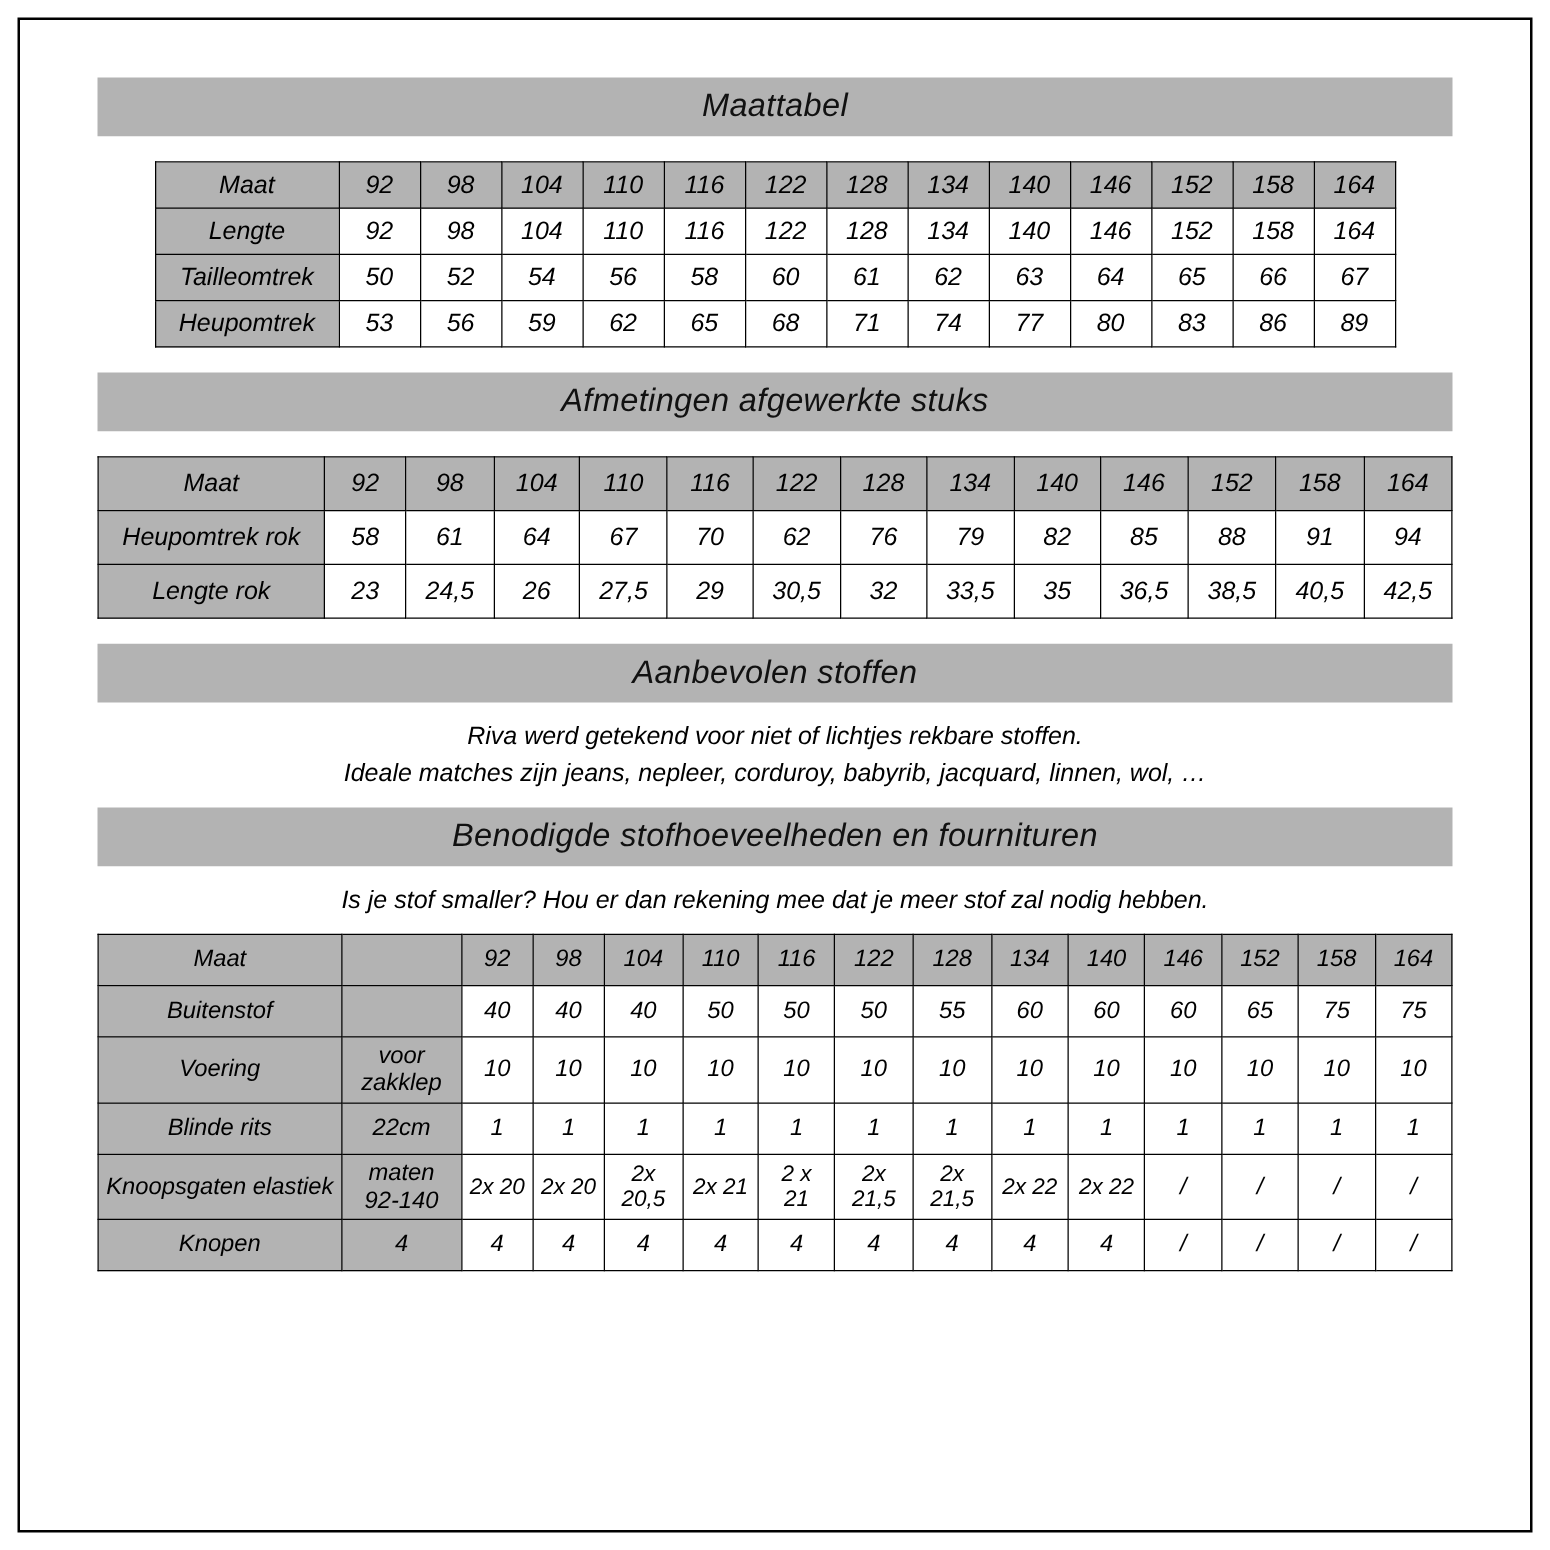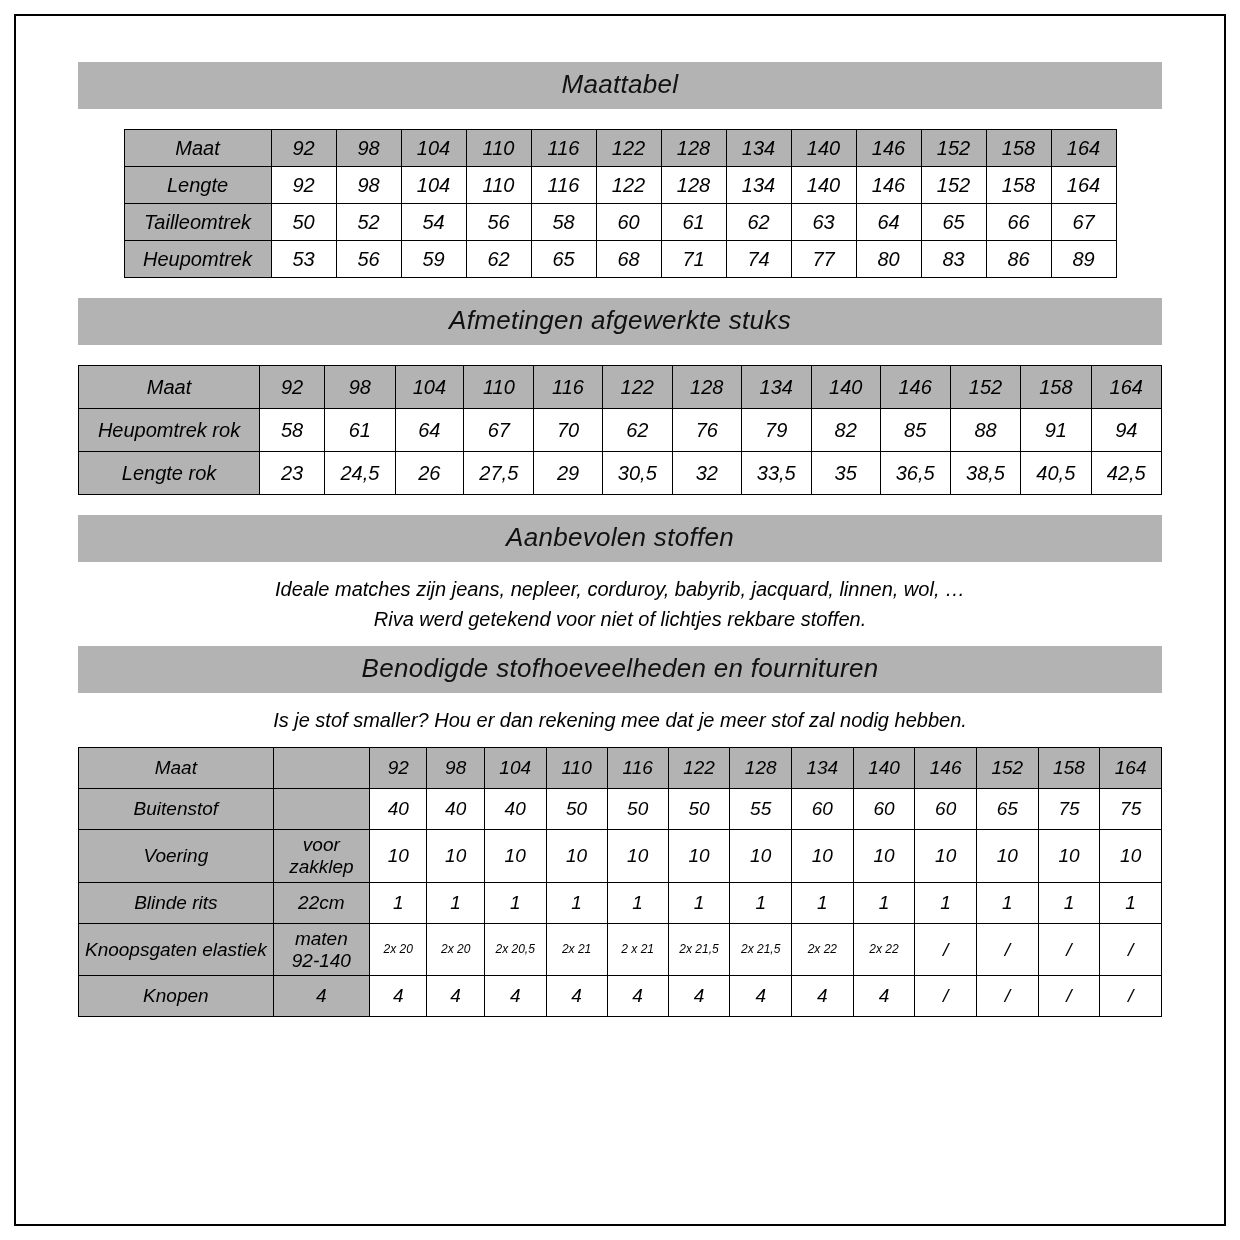--- a/index.html
+++ b/index.html
@@ -86,21 +86,21 @@
     margin: 12px 0 12px 0;
   }
 
   
   .t3-wrap { display: flex; justify-content: center; margin-top: 12px; }
   table.t3 { font-size: 19px; }
   table.t3 td { height: 32px; padding: 4px 6px; }
   table.t3 td.lbl { width: 146px; background: #b3b3b3; }
   table.t3 td.note { width: 96px; background: #b3b3b3; white-space: normal; line-height: 1.15; }
   table.t3 td.val { width: 60px; }
-  table.t3 td.two-line { line-height: 1.1; white-space: normal; font-size: 12px; margin-top: 40px; }
+  table.t3 td.two-line { line-height: 1.1; white-space: normal; font-size: 18px; margin-top: 40px; }
   .spacer-20 { height: 20px; }
 </style>
 </head>
 <body>
 
 <div class="page">
   <div class="border-frame"></div>
   <div class="content">
 
     <div class="banner">Maattabel</div>
@@ -230,22 +230,22 @@
             <td class="val">42,5</td>
           </tr>
         </tbody>
       </table>
     </div>
 
     <div class="spacer-20"></div>
 
     <div class="banner">Aanbevolen stoffen</div>
     <div class="intro">
+      <div>Riva werd getekend voor niet of lichtjes rekbare stoffen.</div>
       <div>Ideale matches zijn jeans, nepleer, corduroy, babyrib, jacquard, linnen, wol, …</div>
-      <div>Riva werd getekend voor niet of lichtjes rekbare stoffen.</div>
     </div>
 
     <div class="banner">Benodigde stofhoeveelheden en fournituren</div>
     <div class="intro">
       <div>Is je stof smaller? Hou er dan rekening mee dat je meer stof zal nodig hebben.</div>
     </div>
 
     <div class="t3-wrap">
       <table class="t3">
         <tbody>

